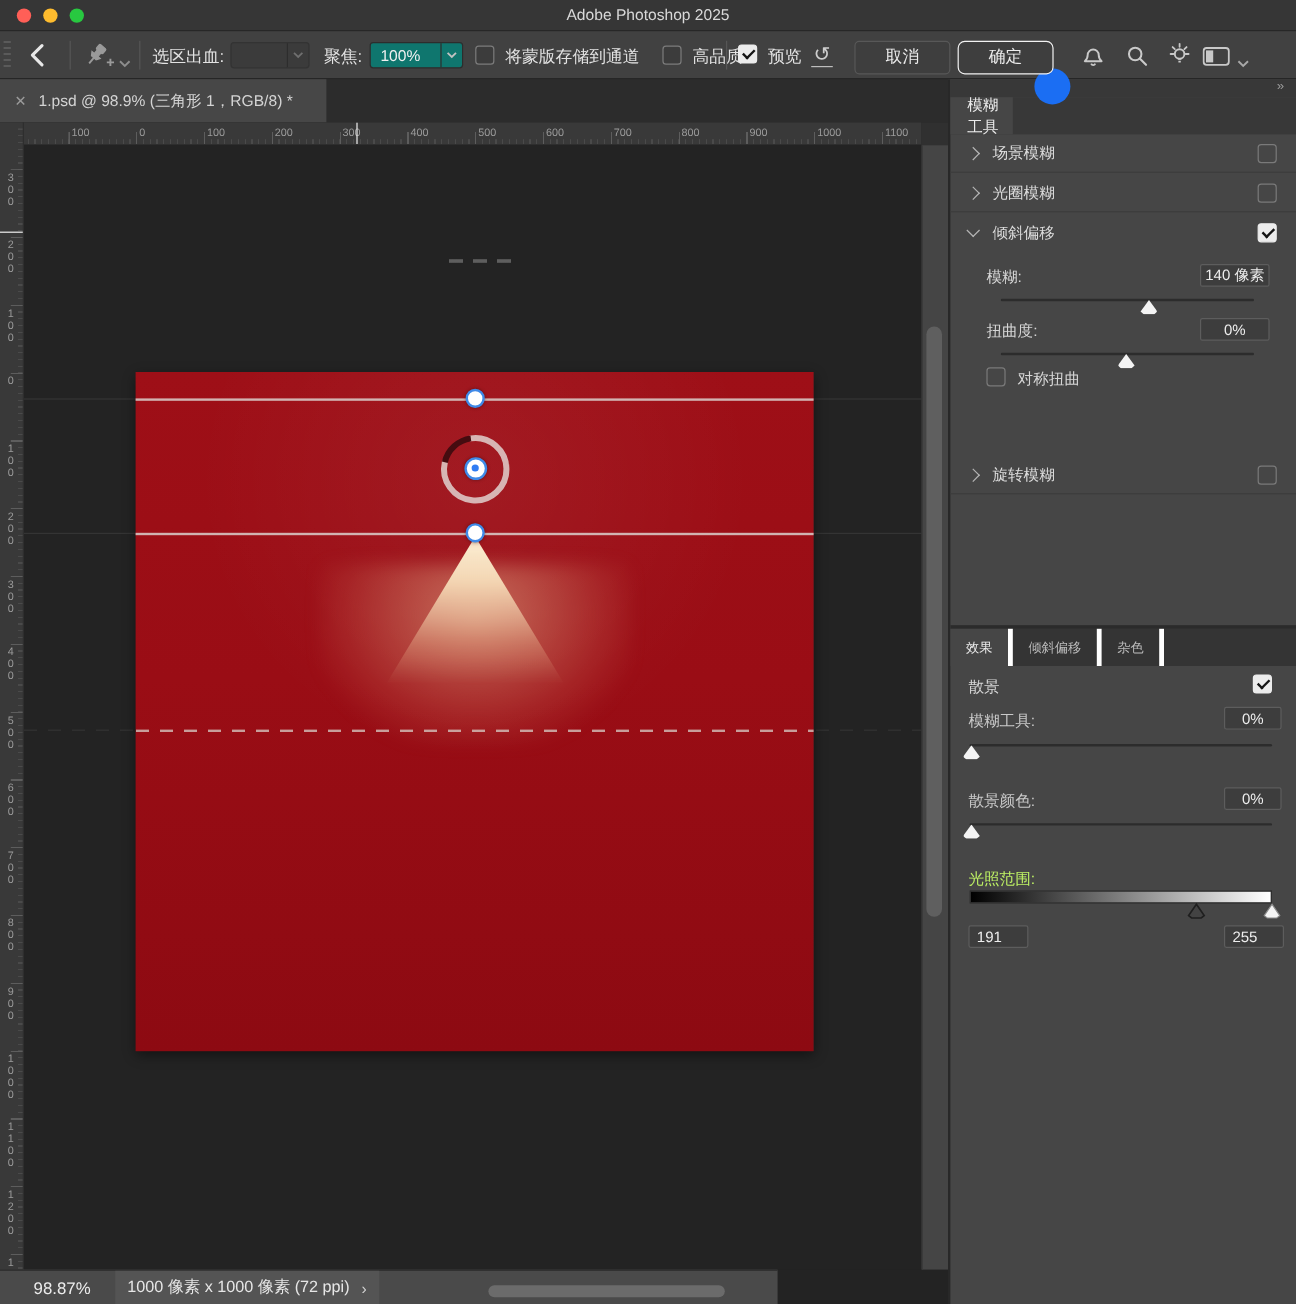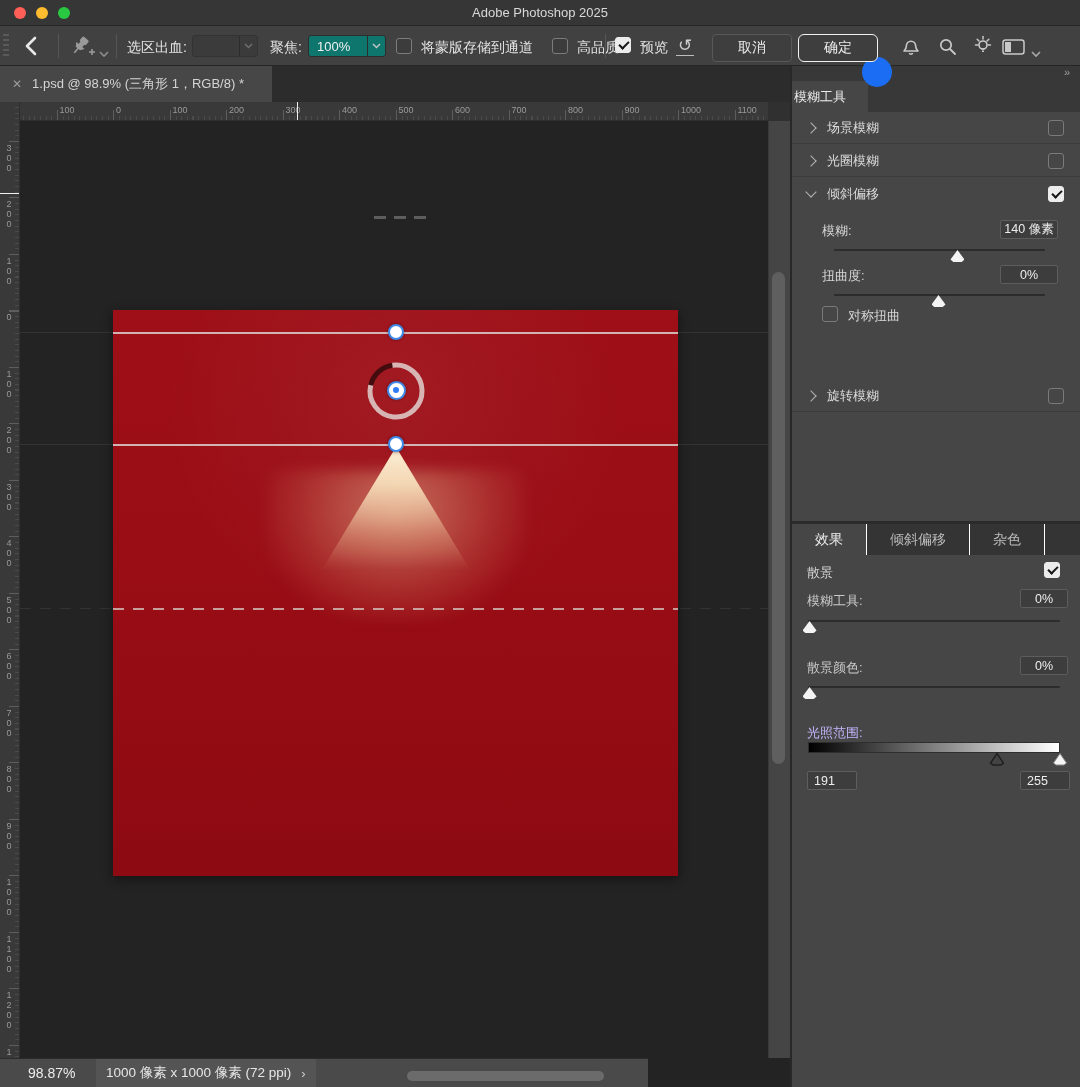--- a/index.html
+++ b/index.html
@@ -97,22 +97,22 @@
   .zoom-ro { position:absolute; left:28px; top:6px; font-size:14px; color:#ececec; }
   .sizebox { position:absolute; left:96px; top:0; height:28px; padding:0 10px; background:#545454; display:flex; align-items:center; gap:10px; }
   .sizebox .sz { font-size:13.5px; color:#e6e6e6; white-space:nowrap; }
   .sizebox .chev-r { color:#d0d0d0; font-size:13px; }
 
   
   .panel { position:absolute; left:790px; top:66px; width:290px; height:1021px; background:#464646; border-left:2px solid #282828; }
   .p-topstrip { position:absolute; left:0; top:0; width:100%; height:15px; background:#383838; }
   .dbl-chev { position:absolute; right:10px; top:0px; color:#9d9d9d; font-size:11px; }
   .ptab-row { position:absolute; left:0; top:15px; width:100%; height:31px; background:#383838; }
-  .ptab { position:absolute; left:0; top:0; width:76px; height:31px; background:#464646; color:#eaeaea; font-size:13px;
-          display:flex; align-items:center; padding-left:2px; }
+  .ptab { position:absolute; left:0; top:0; width:52px; height:31px; background:#464646; color:#eaeaea; font-size:13px;
+          display:flex; align-items:center; padding-left:14px; }
   .sec-row { position:absolute; left:0; width:100%; height:32px; border-bottom:1px solid #3c3c3c; display:flex; align-items:center; }
   .sec-chev { width:8px; height:8px; border-right:1.5px solid #b5b5b5; border-bottom:1.5px solid #b5b5b5; margin-left:15px; }
   .sec-chev.right { transform:rotate(-45deg); }
   .sec-chev.down  { transform:rotate(45deg); margin-top:-4px; }
   .sec-label { font-size:13px; color:#dcdcdc; margin-left:12px; flex:1; }
   .pcb { width:16px; height:16px; border:1px solid #7a7a7a; border-radius:3px; background:transparent; margin-right:16px; position:relative; }
   .pcb.on { background:#ececec; border-color:#ececec; }
   .pcb.on::after { content:""; position:absolute; left:3px; top:3px; width:8px; height:4px;
                    border-left:2px solid #151515; border-bottom:2px solid #151515; transform:rotate(-45deg); }
   .pcb.abs2 { position:absolute; margin:0; }
@@ -123,21 +123,21 @@
   .slider { position:absolute; height:20px; }
   .slider .track { position:absolute; left:0; right:0; top:5px; height:2px; background:#2c2c2c; border-radius:1px; }
   .thumb { position:absolute; top:6px; width:14px; height:12px; background:#f4f4f4;
            clip-path:polygon(50% 0,100% 80%,80% 100%,20% 100%,0 80%); }
   .grad-bar { position:absolute; left:16px; top:187px; width:252px; height:11px; border:1px solid #2e2e2e;
               background:linear-gradient(to right,#000,#fff); }
   .range-thumbs { position:absolute; left:16px; top:197px; width:252px; height:15px; }
   .rthumb { position:absolute; top:0; }
   .fx-seam { position:absolute; left:0; top:455px; width:100%; height:3px; background:#2b2b2b; }
   .fxtabs { position:absolute; left:0; top:458px; width:100%; height:31px; background:#343434; display:flex; }
-  .fxtab { height:31px; padding:0 23px; display:flex; align-items:center; font-size:14px; color:#bcbcbc; border-right:1px solid #ffffff; }
+  .fxtab { height:31px; padding:0 13px; display:flex; align-items:center; font-size:11px; color:#bcbcbc; border-right:4px solid #ffffff; }
   .fxtab.active { background:#464646; color:#ededed; }
 </style>
 </head>
 <body>
 
 <div id="app">
 
   <div class="titlebar">
     <div class="tl-dot" style="left:14px;background:#ff5f57"></div>
     <div class="tl-dot" style="left:36px;background:#febc2e"></div>
@@ -387,21 +387,21 @@
         <div class="thumb" style="left: calc(1% - 8px);"></div>
       </div>
 
       <div class="fld-label" style="left:15px;top:104px;color:#c9c9c9">散景颜色:</div>
       <div class="valbox" style="left:228px;top:101px;width:48px">0%</div>
       <div class="slider" style="left:16px;top:126px;width:252px">
         <div class="track"></div>
         <div class="thumb" style="left: calc(1% - 8px);"></div>
       </div>
 
-      <div class="fld-label" style="left:15px;top:169px;color:#c4b5fd">光照范围:</div>
+      <div class="fld-label" style="left:15px;top:169px;color:#bef264">光照范围:</div>
       <div class="grad-bar"></div>
       <div class="range-thumbs">
         <div class="rthumb" style="left: calc(75% - 8px);">
           <svg width="16" height="14" viewBox="0 0 16 14">
               <path d="M8 1.5 L14.5 11 L12 13 L4 13 L1.5 11 Z" fill="rgba(60,60,60,0.25)" stroke="#1f1f1f" stroke-width="1.4"></path>
             </svg>
         </div>
         <div class="rthumb" style="left: calc(100% - 8px);">
           <svg width="16" height="14" viewBox="0 0 16 14">
               <path d="M8 1.5 L14.5 11 L12 13 L4 13 L1.5 11 Z" fill="#f4f4f4" stroke="#8a8a8a" stroke-width="1"></path>

